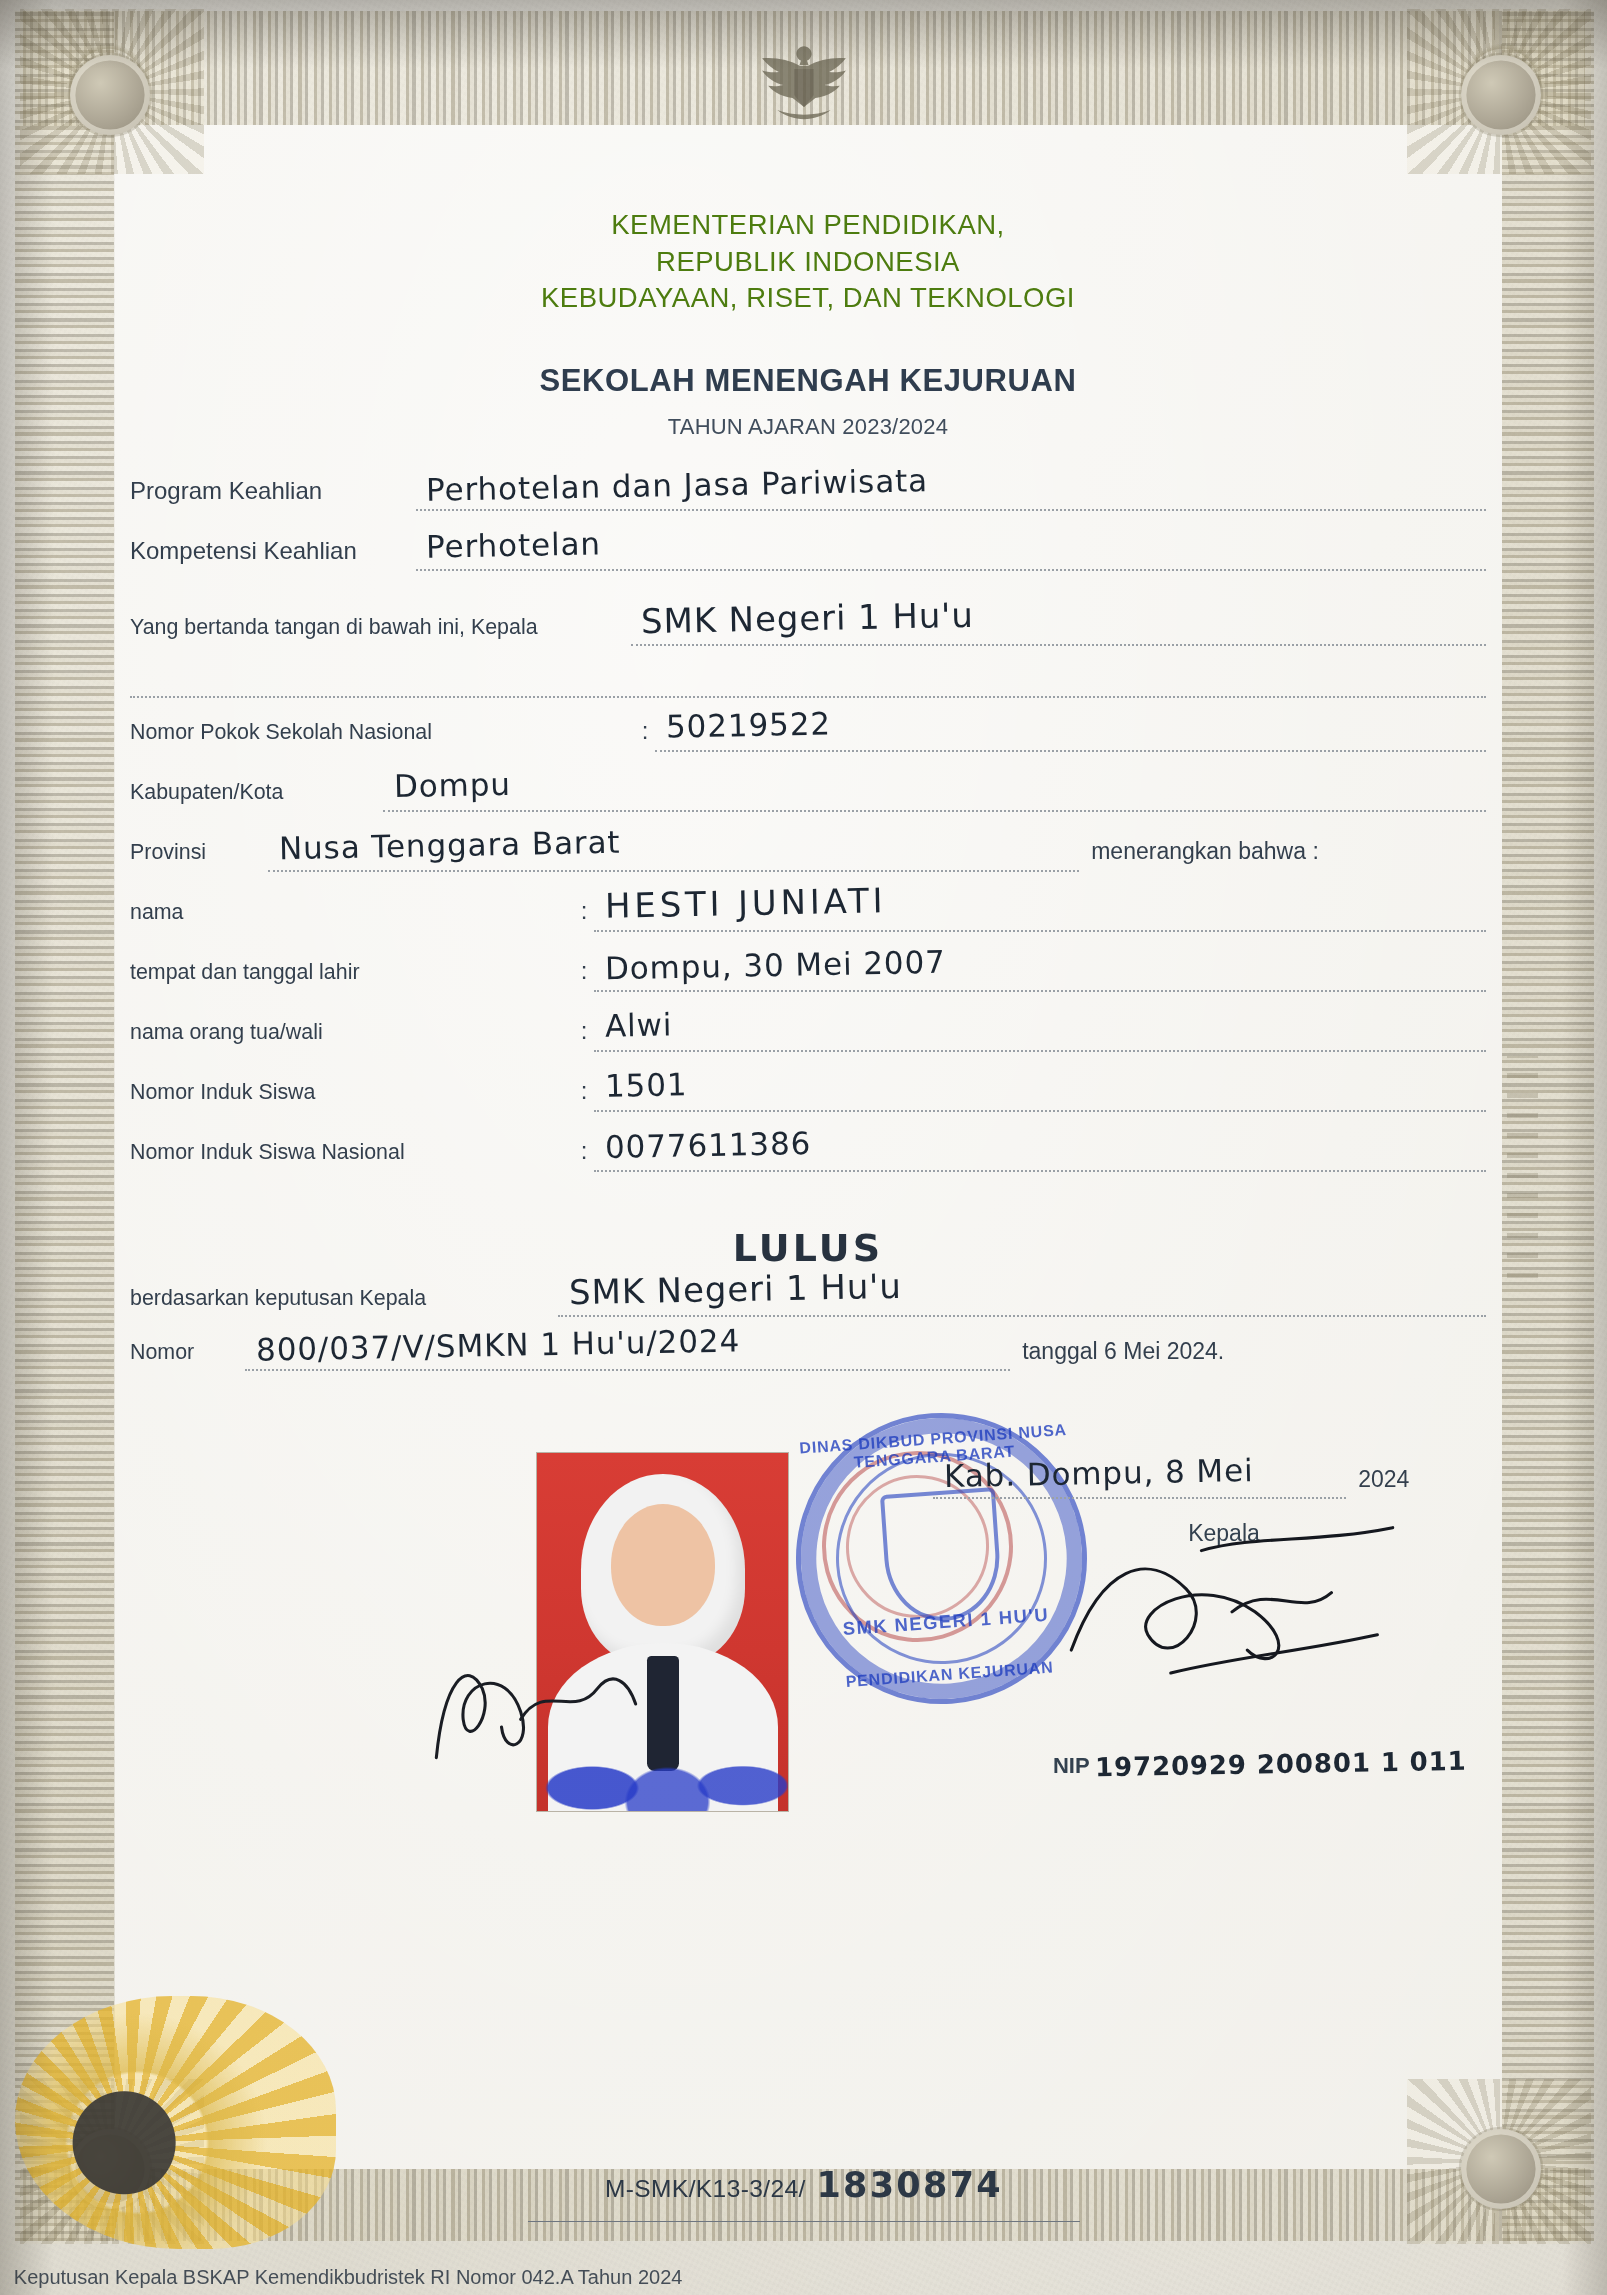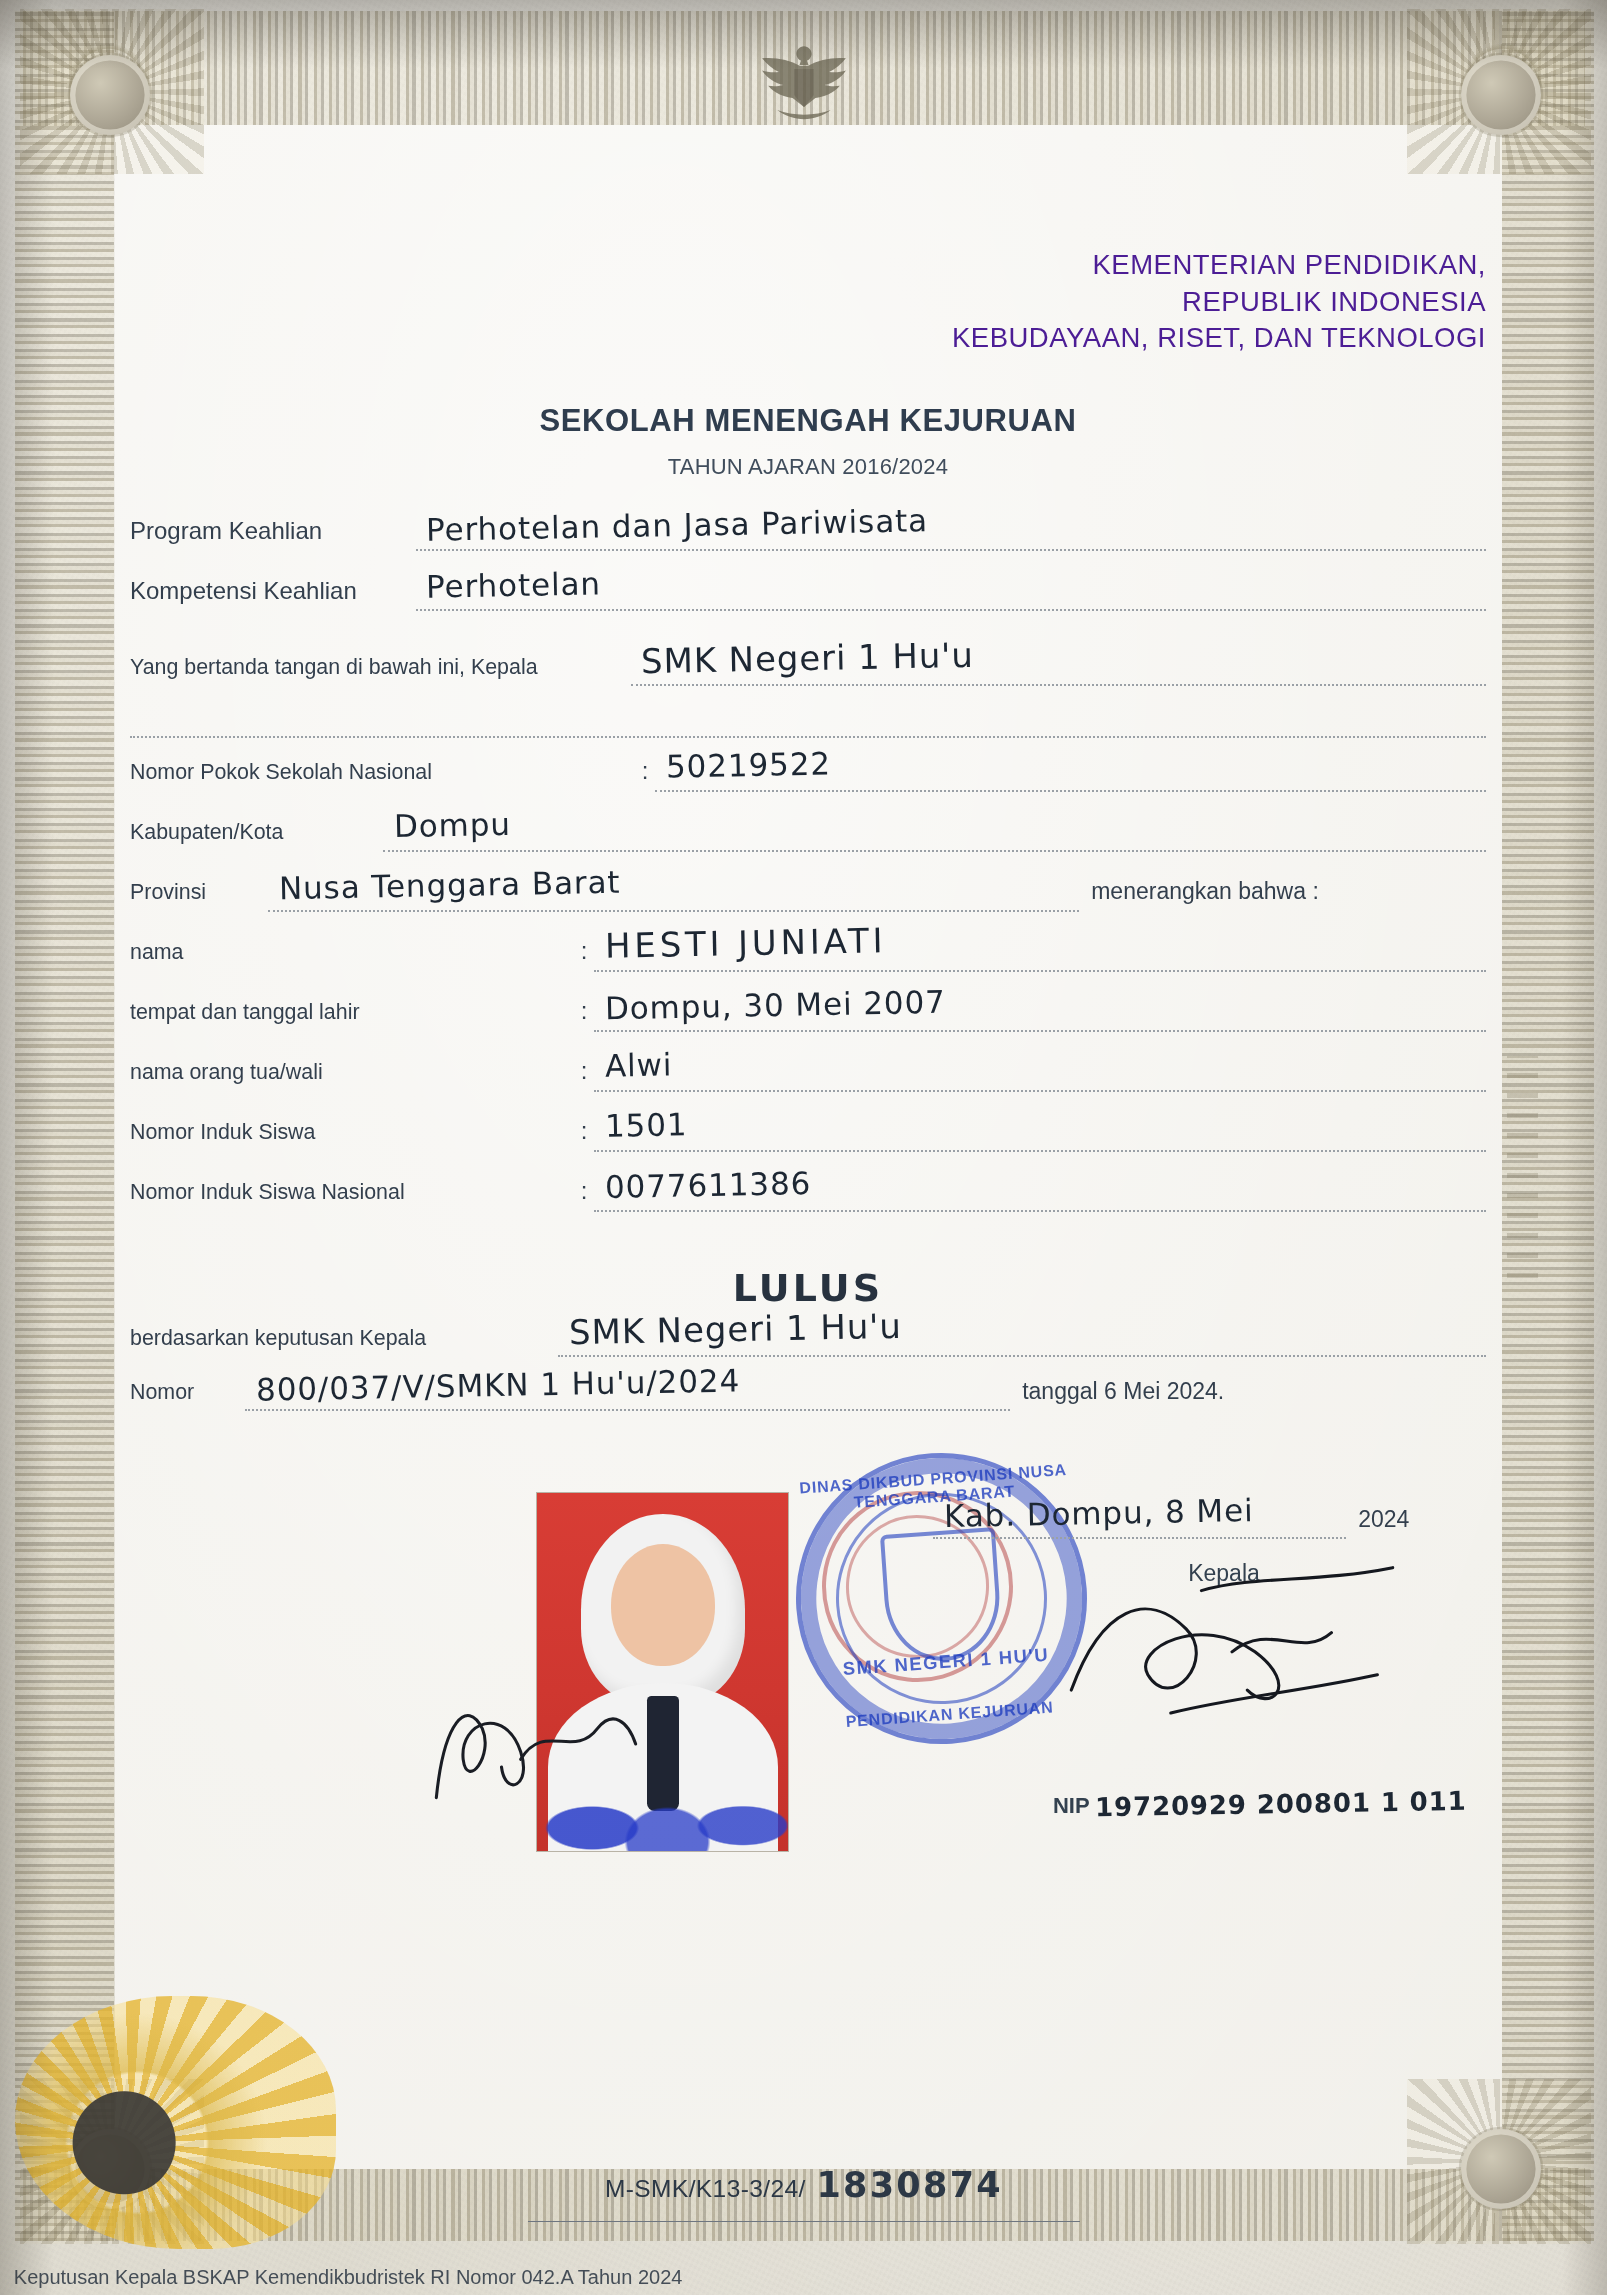--- a/index.html
+++ b/index.html
@@ -126,26 +126,26 @@
     opacity:.92;
   }
 
   
   .content{
     position:absolute;
     left:130px; right:122px; top:138px;
   }
 
   .ministry{
-    text-align:right;
-    color:#4c1d95;
+    text-align:center;
+    color:#4d7c0f;
     font-size:27.5px;
     letter-spacing:0.5px;
     line-height:1.33;
-    margin-top:109px;
+    margin-top:69px;
   }
   .ijazah{
     text-align:center;
     color:#2d3b4c;
     font-family:"Liberation Serif", serif;
     font-weight:700;
     font-size:35px;
     letter-spacing:10px;
     margin-top:44px;
   }
@@ -461,21 +461,21 @@
       <div>KEMENTERIAN PENDIDIKAN,</div>
       <div>REPUBLIK INDONESIA</div>
       <div>KEBUDAYAAN, RISET, DAN TEKNOLOGI</div>
     </div>
 
 
     <div class="smk-title">
       <div>SEKOLAH MENENGAH KEJURUAN</div>
     </div>
 
-    <div class="tahun-ajaran">TAHUN AJARAN 2016/2024</div>
+    <div class="tahun-ajaran">TAHUN AJARAN 2023/2024</div>
 
     <div class="row" style="margin-top:31px;">
       <div class="lbl" style="width:275px;">Program Keahlian</div>
       <div class="dots">
         <span class="hand">Perhotelan dan Jasa Pariwisata</span>
       </div>
     </div>
 
     <div class="row">
       <div class="lbl" style="width:275px;">Kompetensi Keahlian</div>

